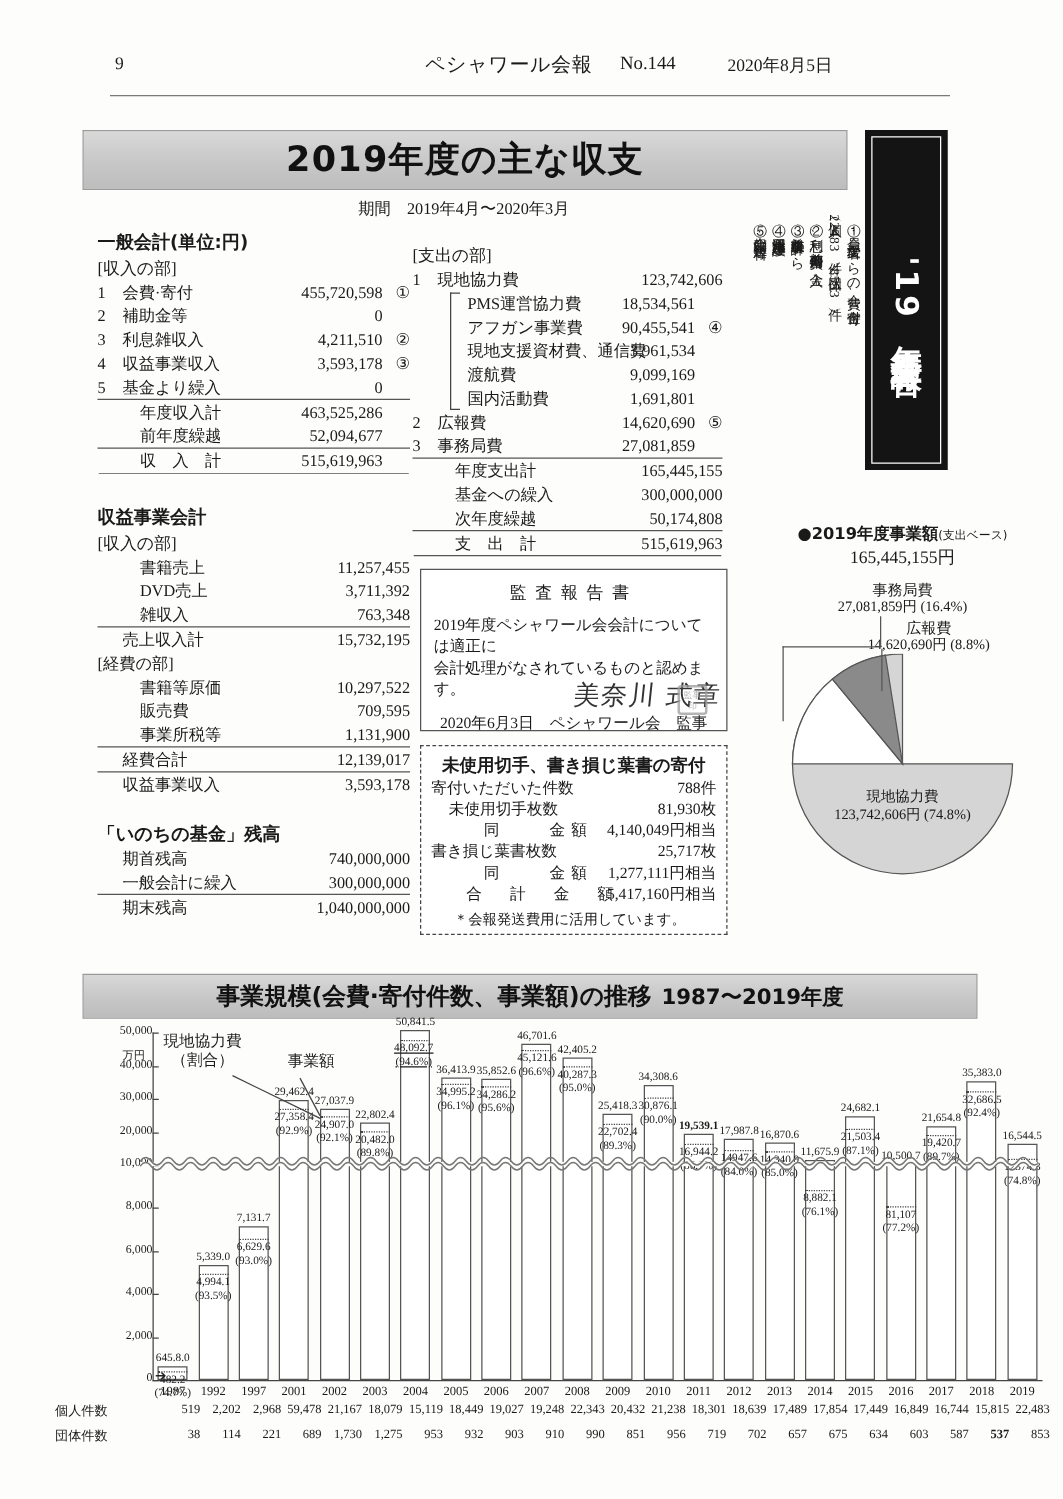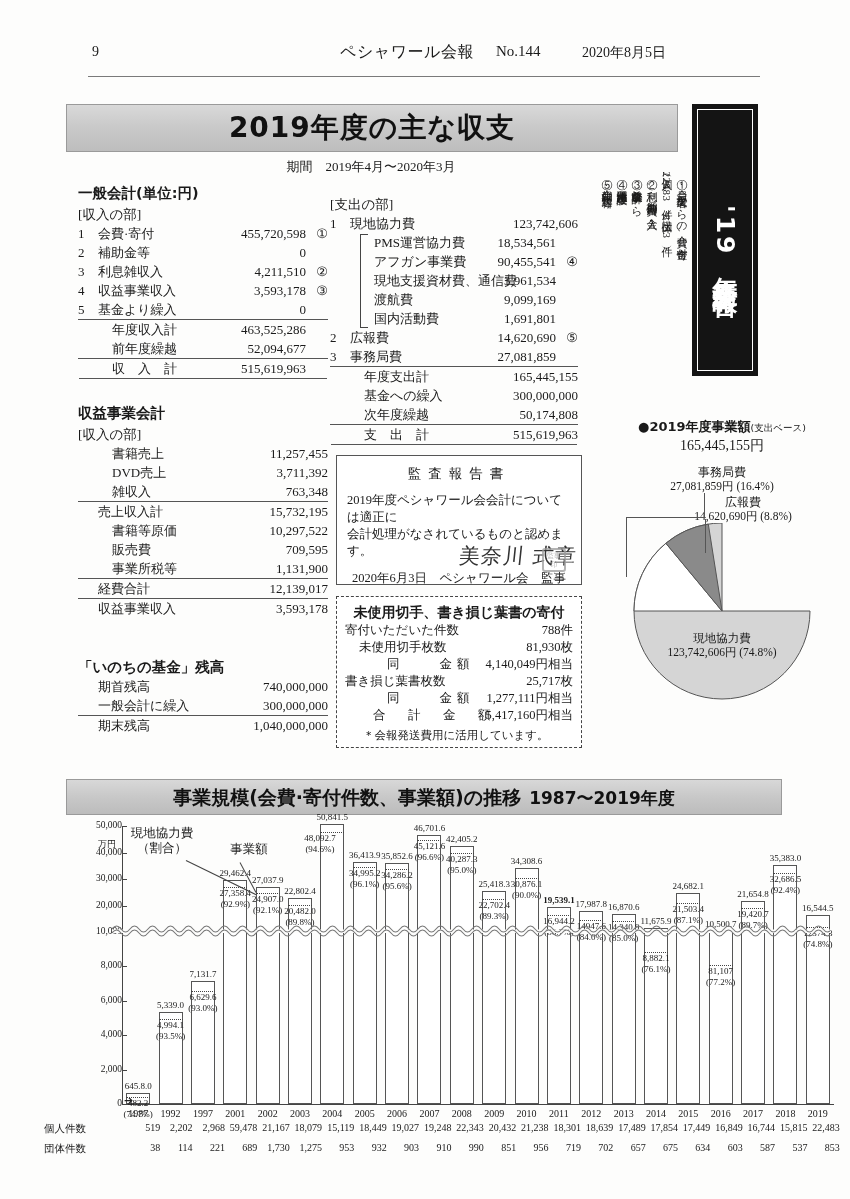--- a/index.html
+++ b/index.html
@@ -453,20 +453,23 @@
           <span class="amt noref">3,711,392</span>
         </div>
         <div class="row">
           <span class="nm ind">雑収入</span>
           <span class="amt noref">763,348</span>
         </div>
       </div>
     <div class="row sep">
       <span class="nm">売上収入計</span>
       <span class="amt noref">15,732,195</span>
+    </div>
+    <div class="row">
+      <span class="nm" style="left:0">[経費の部]</span>
     </div>
     <div id="pa-cost">
         <div class="row">
           <span class="nm ind">書籍等原価</span>
           <span class="amt noref">10,297,522</span>
         </div>
         <div class="row">
           <span class="nm ind">販売費</span>
           <span class="amt noref">709,595</span>
         </div>
@@ -654,21 +657,21 @@
         </div>
         <div class="vlab" style="left: 228px; width: 56px; top: 62.0736px;">22,802.4</div>
         <div class="ilab" style="left: 228px; width: 56px; top: 82.2227px;">
           <div>20,482.0</div>
           <div>(89.8%)</div>
         </div>
         <div class="bar" style="left: 276.389px; width: 23.9491px; top: -0.229975px; height: 280.23px;">
           <div class="dash" style="top: 7.28432px;"></div>
         </div>
         <div class="vlab" style="left: 260.364px; width: 56px; top: -12.23px;">50,841.5</div>
-        <div class="ilab" style="left: 248px; width: 56px; top: 9.05434px;">
+        <div class="ilab" style="left: 259px; width: 56px; top: 9.05434px; text-decoration: underline;">
           <div>48,092.7</div>
           <div>(94.6%)</div>
         </div>
         <div class="bar" style="left: 308.753px; width: 23.9491px; top: 38.0032px; height: 241.997px;">
           <div class="dash" style="top: 3.75956px;"></div>
         </div>
         <div class="vlab" style="left: 292.727px; width: 56px; top: 26.0032px;">36,413.9</div>
         <div class="ilab" style="left: 292.727px; width: 56px; top: 43.7627px;">
           <div>34,995.2</div>
           <div>(96.1%)</div>
@@ -866,17 +869,17 @@
       <div class="dcell" style="left: 395.818px; top: 20px;">990</div>
       <div class="dcell" style="left: 428.182px; top: 20px;">851</div>
       <div class="dcell" style="left: 460.545px; top: 20px;">956</div>
       <div class="dcell" style="left: 492.909px; top: 20px;">719</div>
       <div class="dcell" style="left: 525.273px; top: 20px;">702</div>
       <div class="dcell" style="left: 557.636px; top: 20px;">657</div>
       <div class="dcell" style="left: 590px; top: 20px;">675</div>
       <div class="dcell" style="left: 622.364px; top: 20px;">634</div>
       <div class="dcell" style="left: 654.727px; top: 20px;">603</div>
       <div class="dcell" style="left: 687.091px; top: 20px;">587</div>
-      <div class="dcell" style="left: 719.455px; top: 20px;">537</div>
+      <div class="dcell" style="left: 719.455px; top: 20px; font-weight: bold;">537</div>
       <div class="dcell" style="left: 751.818px; top: 20px;">853</div>
     </div>
 
 </div>
 
 </body></html>

